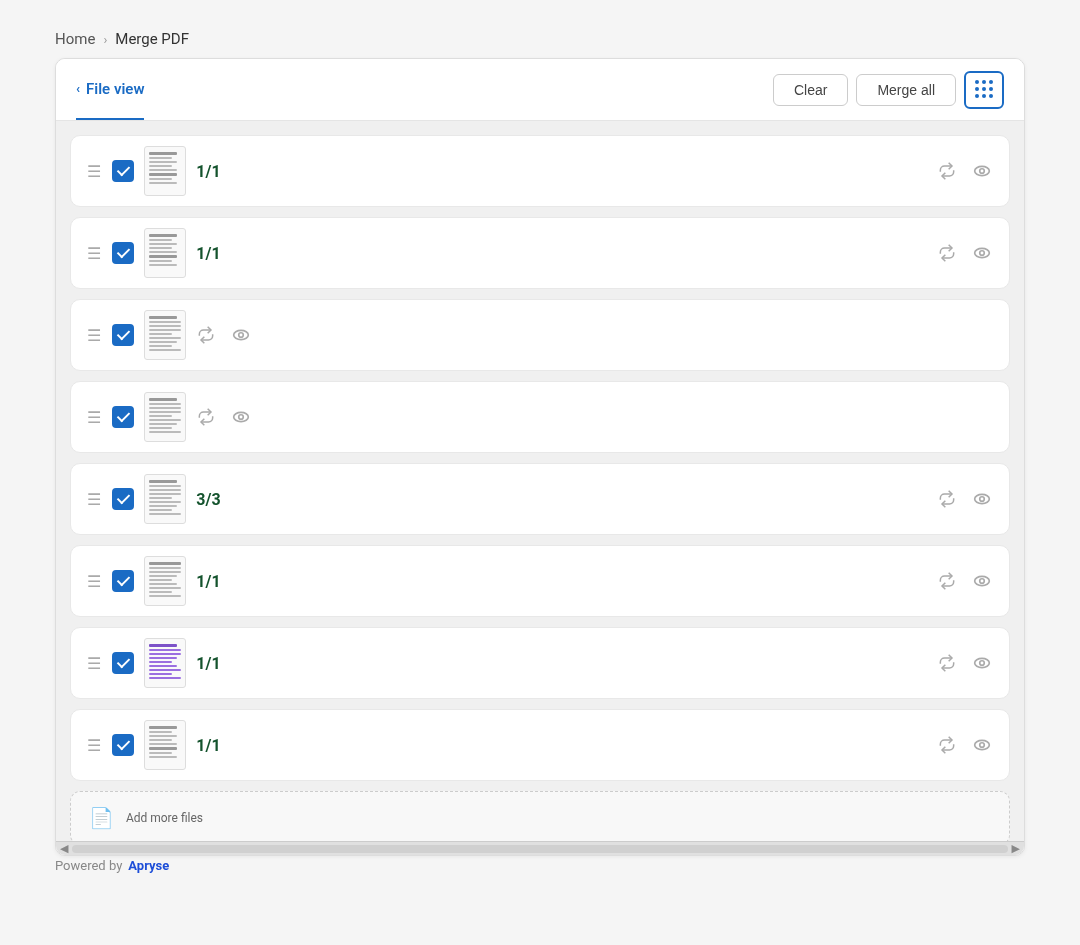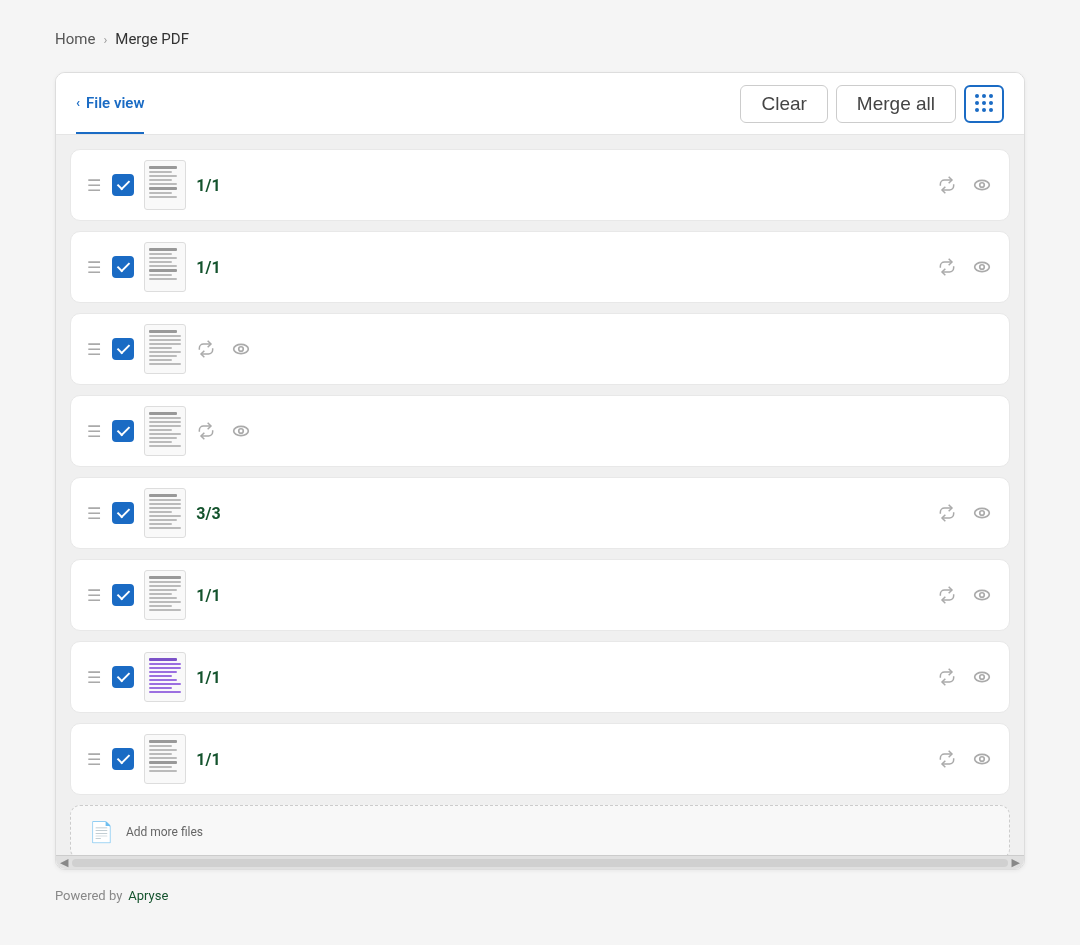--- a/index.html
+++ b/index.html
@@ -13,21 +13,21 @@
 
     .page-wrapper {
       padding: 30px 55px;
     }
 
     
     .breadcrumb {
       display: flex;
       align-items: center;
       gap: 8px;
-      margin-bottom: 24px;
+      margin-bottom: 10px;
       font-size: 15px;
       color: #555;
     }
     .breadcrumb-separator {
       color: #999;
       font-size: 13px;
     }
     .breadcrumb-current {
       color: #333;
       font-weight: 400;
@@ -77,21 +77,21 @@
       align-items: center;
       gap: 8px;
     }
 
     .btn-outline {
       border: 1px solid #ccc;
       background: #fff;
       color: #444;
       padding: 7px 20px;
       border-radius: 6px;
-      font-size: 19px;
+      font-size: 14px;
       cursor: pointer;
       font-weight: 400;
     }
 
     .btn-grid {
       border: 2px solid #1a6bc4;
       background: #fff;
       color: #1a6bc4;
       width: 40px;
       height: 38px;
@@ -239,27 +239,27 @@
     .add-more-text {
       font-size: 12px;
       color: #666;
     }
 
     
     .footer {
       display: flex;
       align-items: center;
       gap: 6px;
-      margin-top: 18px;
+      margin-top: 2px;
       font-size: 13px;
       color: #888;
     }
     .footer-brand {
-      color: #14532d;
-      font-weight: 400;
+      color: #1d4ed8;
+      font-weight: 700;
     }
 
     
     .card-body::-webkit-scrollbar {
       width: 10px;
     }
     .card-body::-webkit-scrollbar-track {
       background: #e0e0e0;
       border-radius: 5px;
     }

